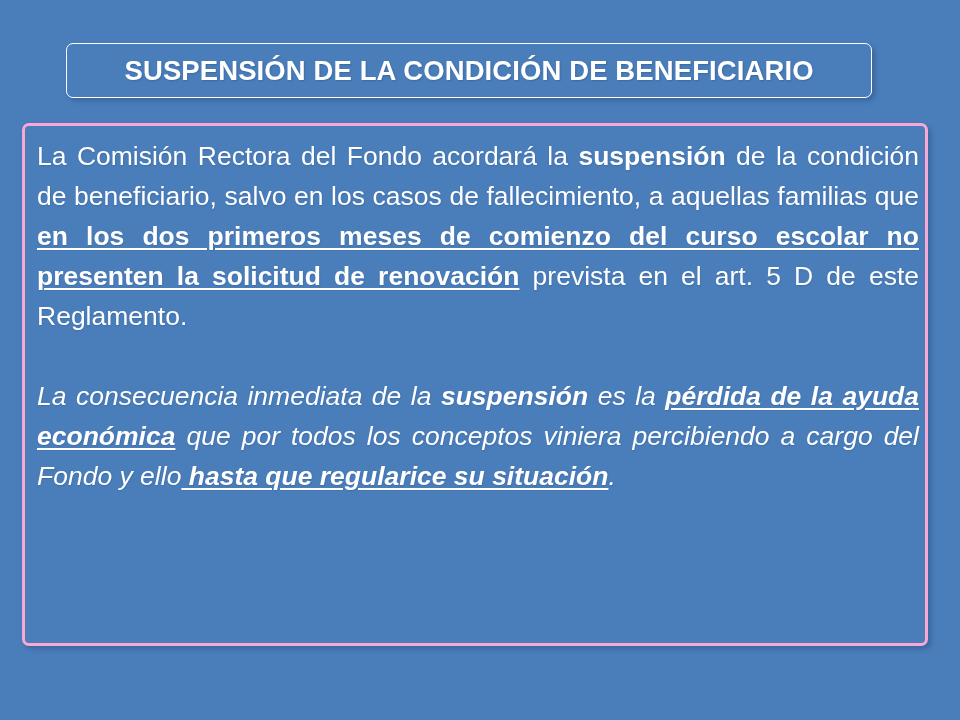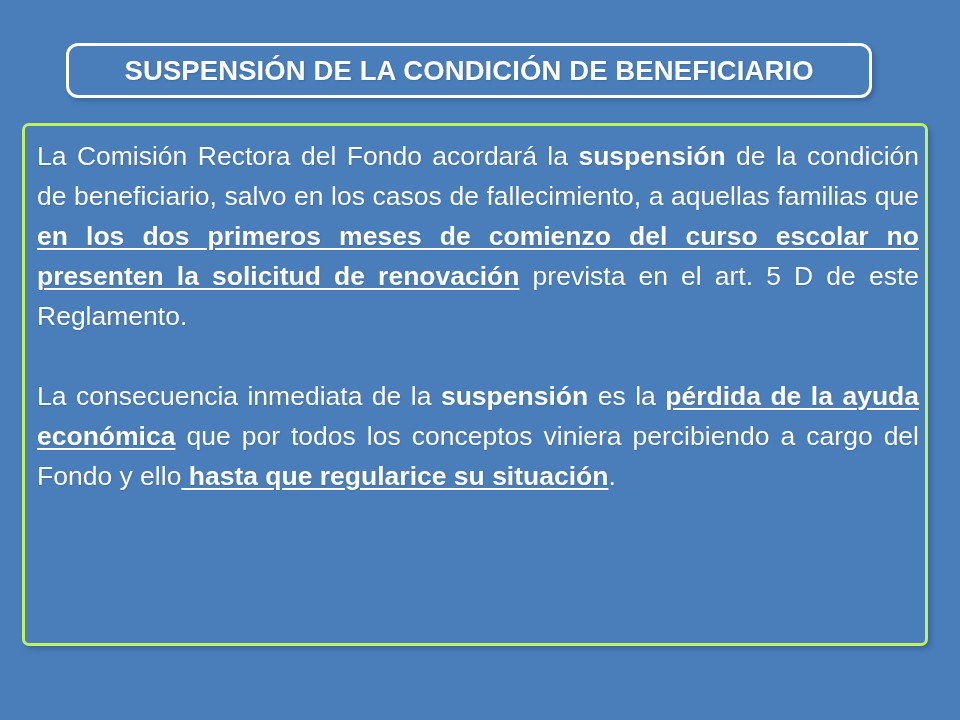--- a/index.html
+++ b/index.html
@@ -24,22 +24,22 @@
   }
 
   
   #title-box {
     position: absolute;
     left: 66px;
     top: 43px;
     width: 806px;
     height: 55px;
     box-sizing: border-box;
-    border: 3px solid #ffffff;
-    border-radius: 12px;
+    border: 1px solid #ffffff;
+    border-radius: 7px;
     background: transparent;
     box-shadow: 3px 3px 5px rgba(30, 60, 100, 0.35);
     display: flex;
     align-items: center;
     justify-content: center;
   }
 
   #title-text {
     color: #ffffff;
     font-weight: bold;
@@ -53,21 +53,21 @@
   }
 
   
   #content-box {
     position: absolute;
     left: 22px;
     top: 123px;
     width: 906px;
     height: 523px;
     box-sizing: border-box;
-    border: 3px solid #bef264;
+    border: 3px solid #f9a8d4;
     border-radius: 7px;
     background: transparent;
     box-shadow: 3px 3px 5px rgba(30, 60, 100, 0.35);
     overflow: hidden;
   }
 
   #body-text {
     position: absolute;
     left: 12px;
     top: 10px;
@@ -79,20 +79,21 @@
     text-justify: inter-word;
     hyphens: none;
     text-shadow: 0.5px 0.5px 1.5px rgba(30, 60, 100, 0.25);
   }
 
   #body-text p {
     margin: 0 0 40px 0;
   }
   #body-text p:last-child {
     margin-bottom: 0;
+    font-style: italic;
   }
   .bu {
     font-weight: bold;
     text-decoration: underline;
     text-underline-offset: 3px;
     text-decoration-thickness: 2px;
   }
   .b {
     font-weight: bold;
   }

